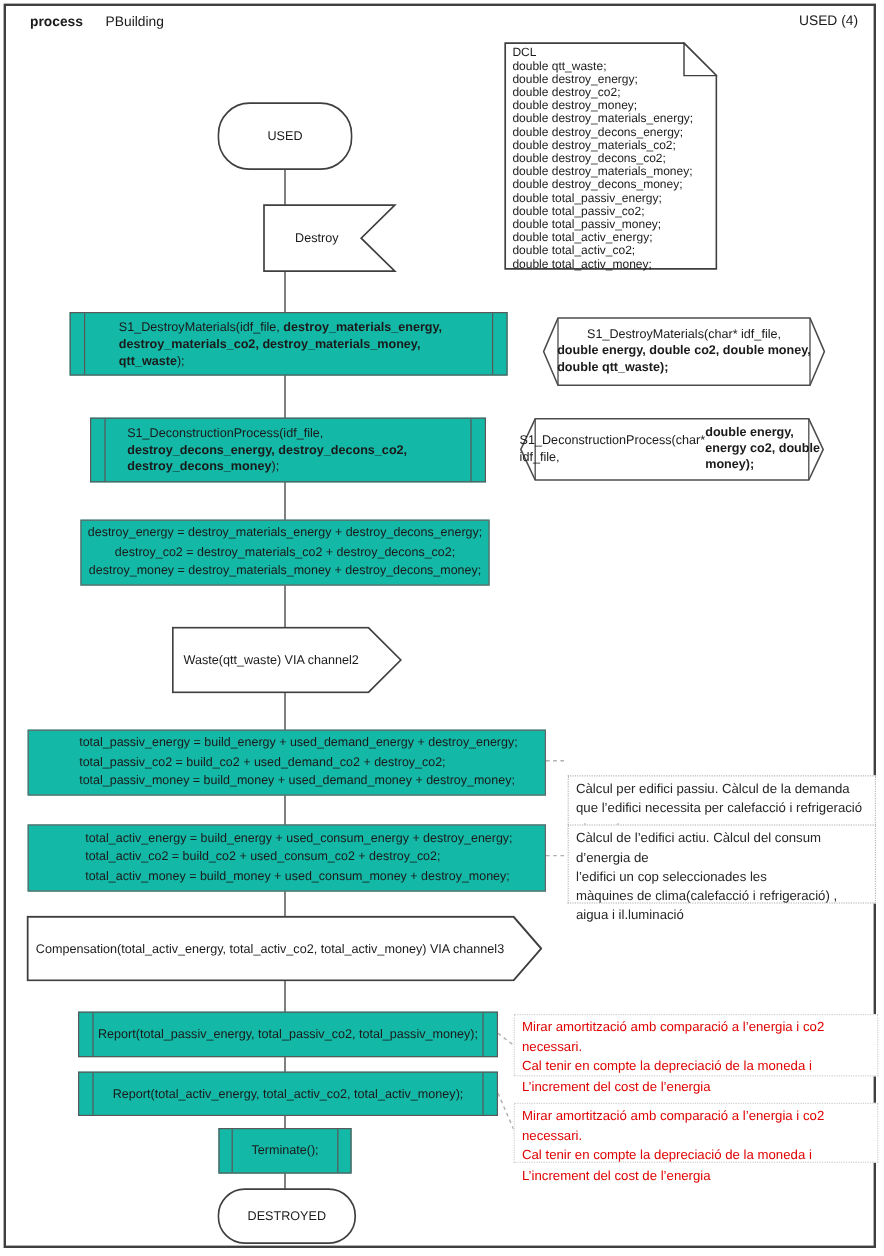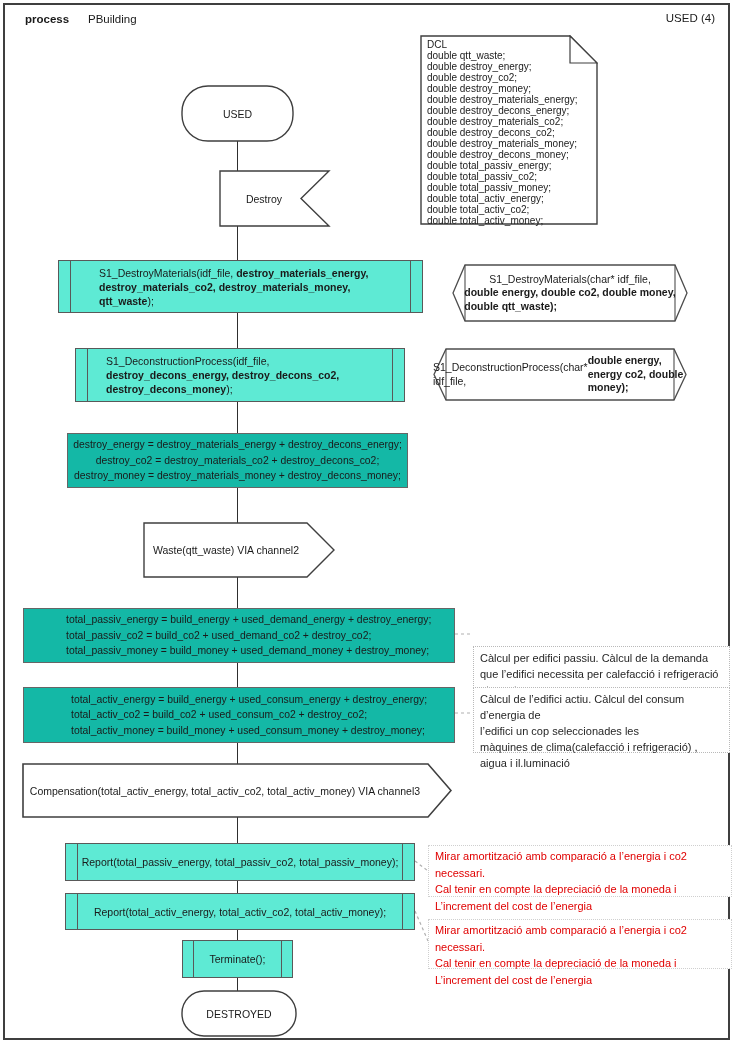--- a/index.html
+++ b/index.html
@@ -2,21 +2,21 @@
 <html style="--red: #e00000;"><head>
 <meta charset="utf-8">
 <style>
   html,body{margin:0;padding:0;background:#fff;}
   #canvas{position:relative;width:737px;height:1047px;background:#fff;
           font-family:"Liberation Sans",sans-serif;color:#1a1a1a;overflow:hidden;}
   .frame{position:absolute;left:3px;top:3px;width:727px;height:1037px;border:2px solid #3f3f3f;box-sizing:border-box;}
   .abs{position:absolute;box-sizing:border-box;}
   .shape{background:#14b8a6;display:flex;align-items:center;justify-content:center;text-align:center;font-size:10.5px;line-height:14px;}
   .rectbox{border:1.8px solid #666;}
-  .callbox{border:1.8px solid #595959;position:absolute;background:#5eead4;display:flex;align-items:center;justify-content:center;box-sizing:border-box;font-size:10.5px;line-height:14px;}
+  .callbox{border:1.8px solid #595959;position:absolute;background:#14b8a6;display:flex;align-items:center;justify-content:center;box-sizing:border-box;font-size:10.5px;line-height:14px;}
   .callbar{position:absolute;top:0;bottom:0;width:0;border-left:1.3px solid #595959;}
   .svgwrap{position:absolute;}
   .svgwrap svg{position:absolute;left:0;top:0;}
   .svgtxt{position:absolute;left:0;top:0;right:0;bottom:0;display:flex;align-items:center;justify-content:center;font-size:10.5px;text-align:left;}
   .ml{white-space:pre-line;}
   .eq{font-size:10.4px;line-height:15.5px;}
   .leftal{justify-content:flex-start;text-align:left;}
   .note{border:1px dotted #b9b9b9;background:#fff;font-size:11px;line-height:16px;padding:3px 6px;color:#262626;}
   .rednote{border:1px dotted #cfcfcf;background:#fff;font-size:11px;line-height:16.5px;padding:2px 6px;color:var(--red,#e00000);}
   .hdr{font-size:11.5px;}

